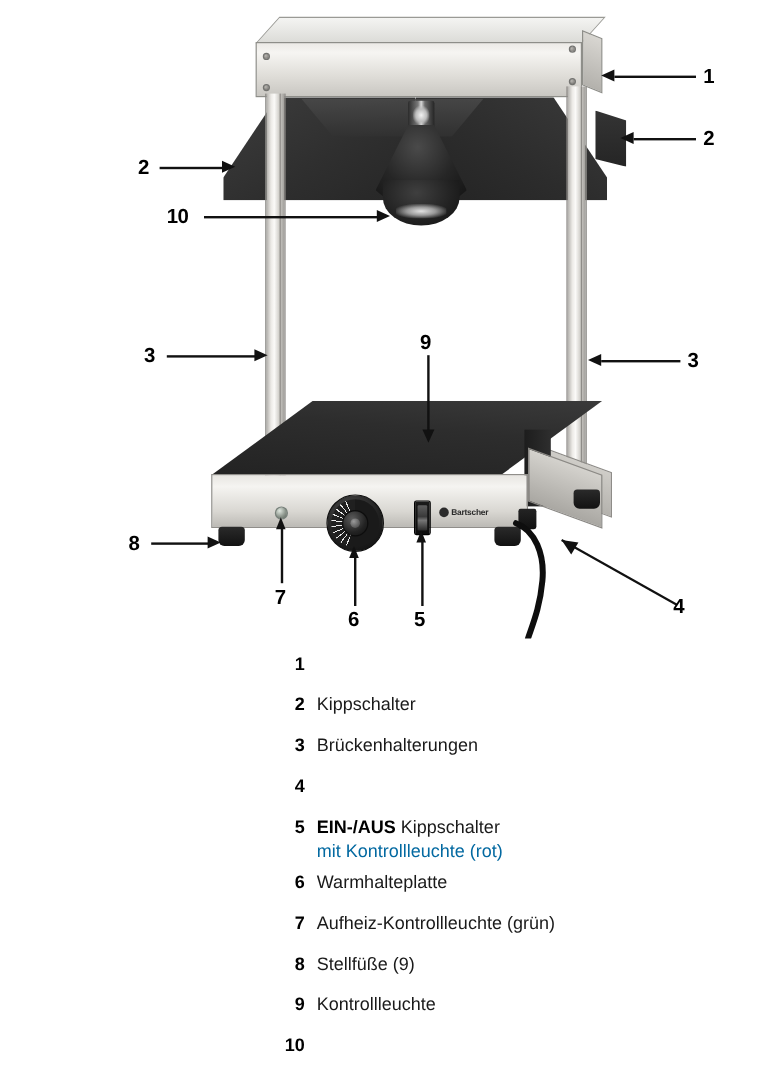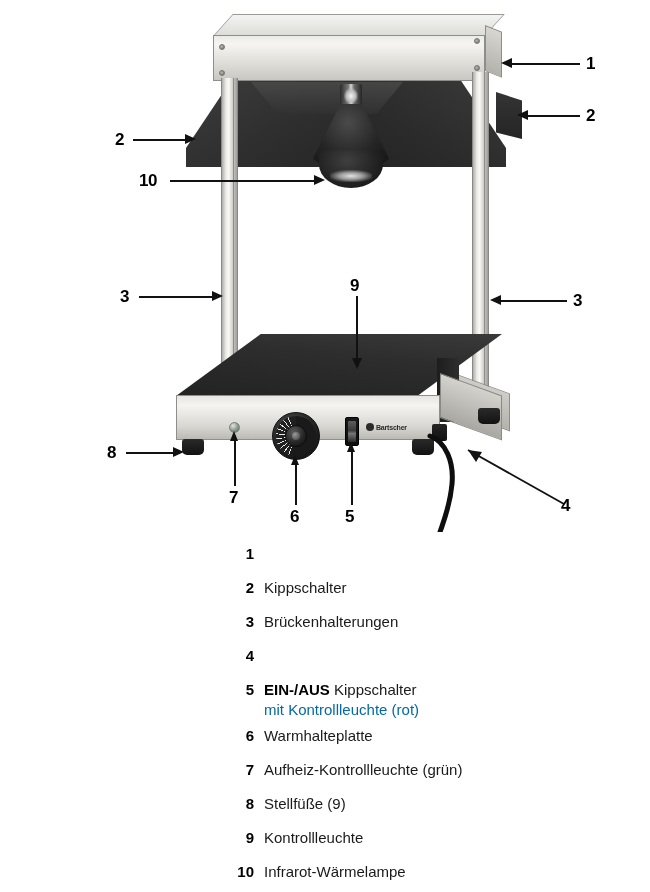--- a/index.html
+++ b/index.html
@@ -368,16 +368,15 @@
     <span class="leg-label">Stellfüße (9)</span>
   </div>
 
   <div class="leg-row" style="top:292px;">
     <span class="leg-num">9</span>
     <span class="leg-label">Kontrollleuchte</span>
   </div>
 
   <div class="leg-row" style="top:326px;">
     <span class="leg-num">10</span>
-    <span class="leg-label">Infrarot-Wärmelampe</span>
   </div>
 
 </div>
 
 </body></html>

